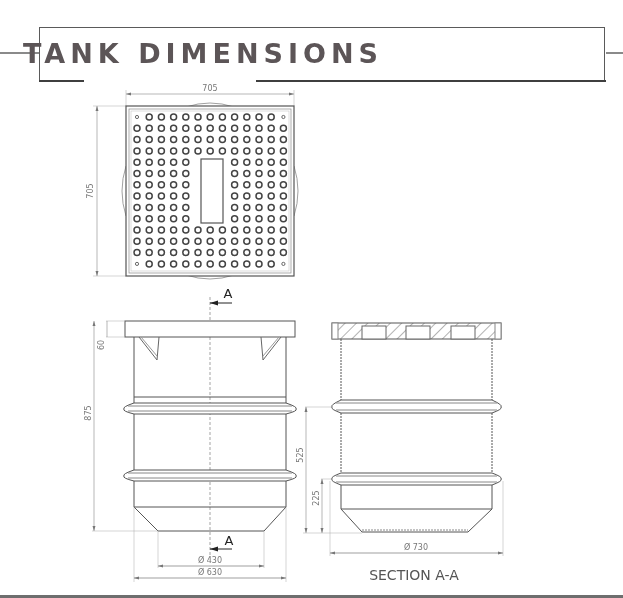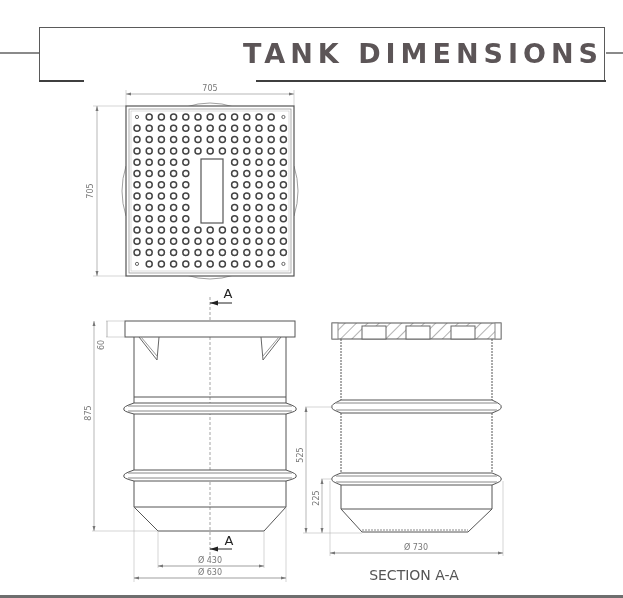--- a/index.html
+++ b/index.html
@@ -3,21 +3,21 @@
 <meta charset="utf-8">
 <style>
   html, body { margin:0; padding:0; background:#ffffff; }
   body { width:623px; height:598px; position:relative; overflow:hidden; font-family:"Liberation Sans", sans-serif; }
   .title-box { position:absolute; left:39px; top:27px; width:566px; height:54px; box-sizing:border-box;
     border-top:1.5px solid #5a5a5a; border-left:1.5px solid #5a5a5a; border-right:1.5px solid #5a5a5a; }
   .title-bottom-left { position:absolute; left:39px; top:80px; width:45px; height:1.5px; background:#3f3f3f; }
   .title-bottom-right { position:absolute; left:256px; top:80px; width:350px; height:1.5px; background:#3f3f3f; }
   .rule-left { position:absolute; left:0; top:52px; width:39px; height:2px; background:#8a8a8a; }
   .rule-right { position:absolute; left:606px; top:52px; width:17px; height:2px; background:#8a8a8a; }
-  .title { position:absolute; left:37px; top:27px; width:566px; height:54px; line-height:54px; text-align:right;
+  .title { position:absolute; left:23px; top:27px; width:566px; height:54px; line-height:54px; text-align:left;
     font-family:"DejaVu Sans", sans-serif; font-weight:bold; font-size:27px; letter-spacing:5px; color:#5c5557; }
   .bottom-bar { position:absolute; left:0; top:595px; width:623px; height:3px; background:#6e6e6e; }
   svg.drawing { position:absolute; left:0; top:0; }
   .dim { font-family:"DejaVu Sans", sans-serif; font-size:8px; fill:#777; }
   .sect { font-family:"DejaVu Sans", sans-serif; font-size:14px; fill:#555; }
 </style>
 </head>
 <body>
 
 <div class="rule-left"></div>

